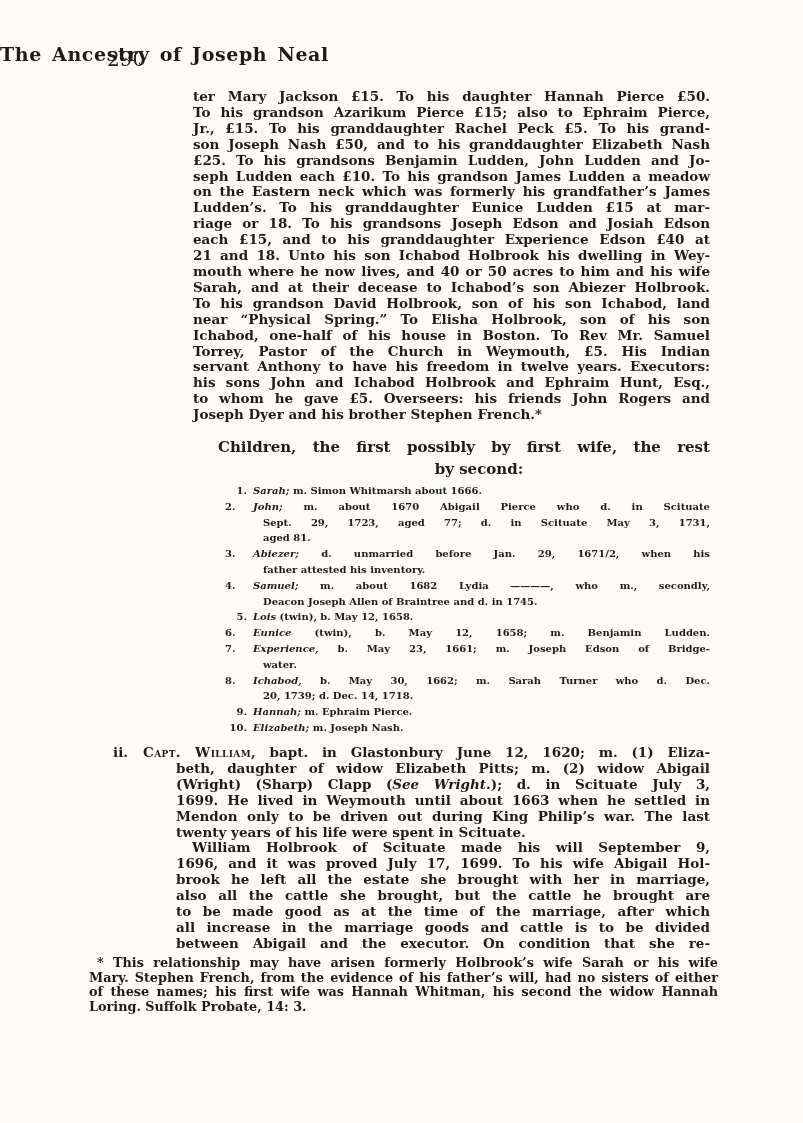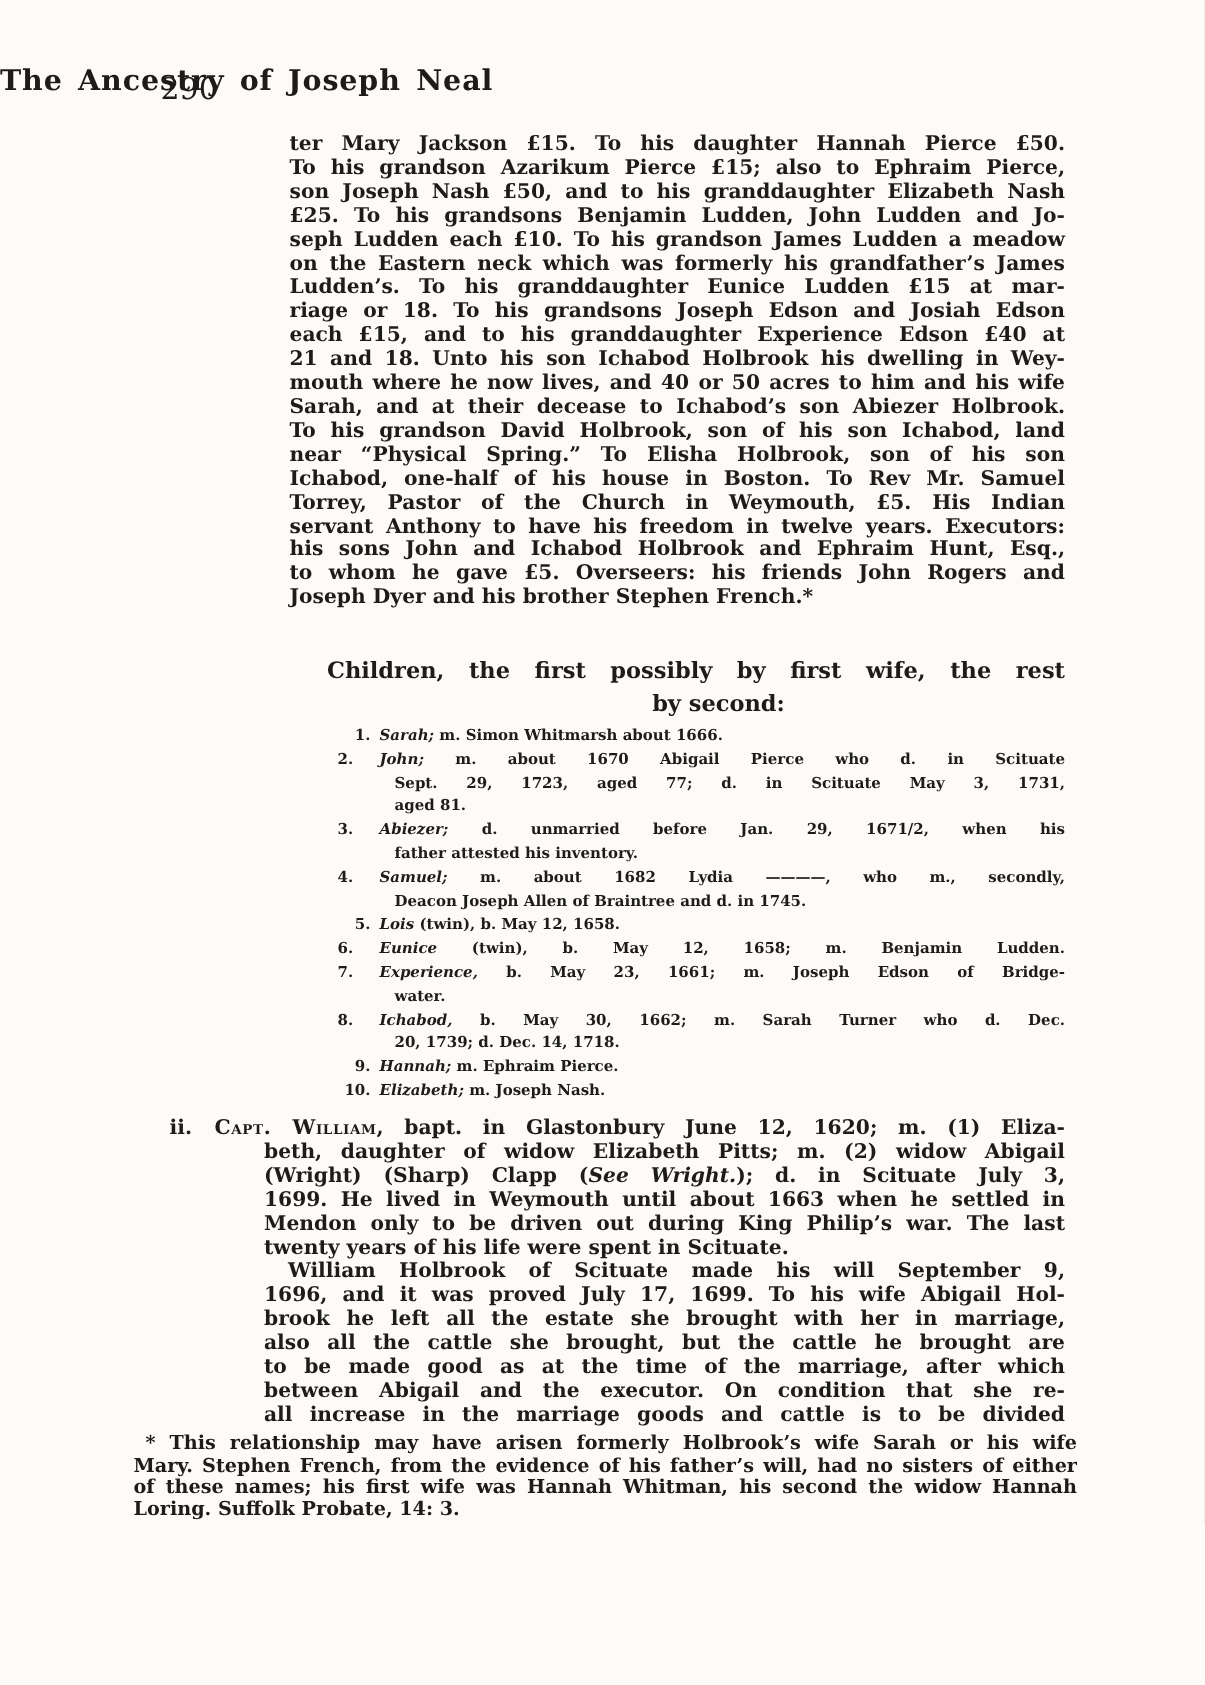--- a/index.html
+++ b/index.html
@@ -37,20 +37,21 @@
 <body>
 
 <div class="page">
 
   <div class="hdr-num">290</div>
   <div class="hdr-title">The Ancestry of Joseph Neal</div>
 
   <div class="will">
     <div class="ln j">ter Mary Jackson £15. To his daughter Hannah Pierce £50.</div>
     <div class="ln j">To his grandson Azarikum Pierce £15; also to Ephraim Pierce,</div>
+    <div class="ln j">Jr., £15. To his granddaughter Rachel Peck £5. To his grand-</div>
     <div class="ln j">son Joseph Nash £50, and to his granddaughter Elizabeth Nash</div>
     <div class="ln j">£25. To his grandsons Benjamin Ludden, John Ludden and Jo-</div>
     <div class="ln j">seph Ludden each £10. To his grandson James Ludden a meadow</div>
     <div class="ln j">on the Eastern neck which was formerly his grandfather’s James</div>
     <div class="ln j">Ludden’s. To his granddaughter Eunice Ludden £15 at mar-</div>
     <div class="ln j">riage or 18. To his grandsons Joseph Edson and Josiah Edson</div>
     <div class="ln j">each £15, and to his granddaughter Experience Edson £40 at</div>
     <div class="ln j">21 and 18. Unto his son Ichabod Holbrook his dwelling in Wey-</div>
     <div class="ln j">mouth where he now lives, and 40 or 50 acres to him and his wife</div>
     <div class="ln j">Sarah, and at their decease to Ichabod’s son Abiezer Holbrook.</div>
@@ -115,22 +116,22 @@
     <div class="ln j">beth, daughter of widow Elizabeth Pitts; m. (2) widow Abigail</div>
     <div class="ln j"><span>(Wright) (Sharp) Clapp (</span><i>See Wright.</i><span>); d. in Scituate July 3,</span></div>
     <div class="ln j">1699. He lived in Weymouth until about 1663 when he settled in</div>
     <div class="ln j">Mendon only to be driven out during King Philip’s war. The last</div>
     <div class="ln">twenty years of his life were spent in Scituate.</div>
     <div class="ln j p2first">William Holbrook of Scituate made his will September 9,</div>
     <div class="ln j">1696, and it was proved July 17, 1699. To his wife Abigail Hol-</div>
     <div class="ln j">brook he left all the estate she brought with her in marriage,</div>
     <div class="ln j">also all the cattle she brought, but the cattle he brought are</div>
     <div class="ln j">to be made good as at the time of the marriage, after which</div>
+    <div class="ln j">all increase in the marriage goods and cattle is to be divided</div>
     <div class="ln j">between Abigail and the executor. On condition that she re-</div>
-    <div class="ln j">all increase in the marriage goods and cattle is to be divided</div>
   </div>
 
   <div class="footnote">
     <div class="fn j fn-first">* This relationship may have arisen formerly Holbrook’s wife Sarah or his wife</div>
     <div class="fn j">Mary. Stephen French, from the evidence of his father’s will, had no sisters of either</div>
     <div class="fn j">of these names; his first wife was Hannah Whitman, his second the widow Hannah</div>
     <div class="fn">Loring. Suffolk Probate, 14: 3.</div>
   </div>
 
 </div>

